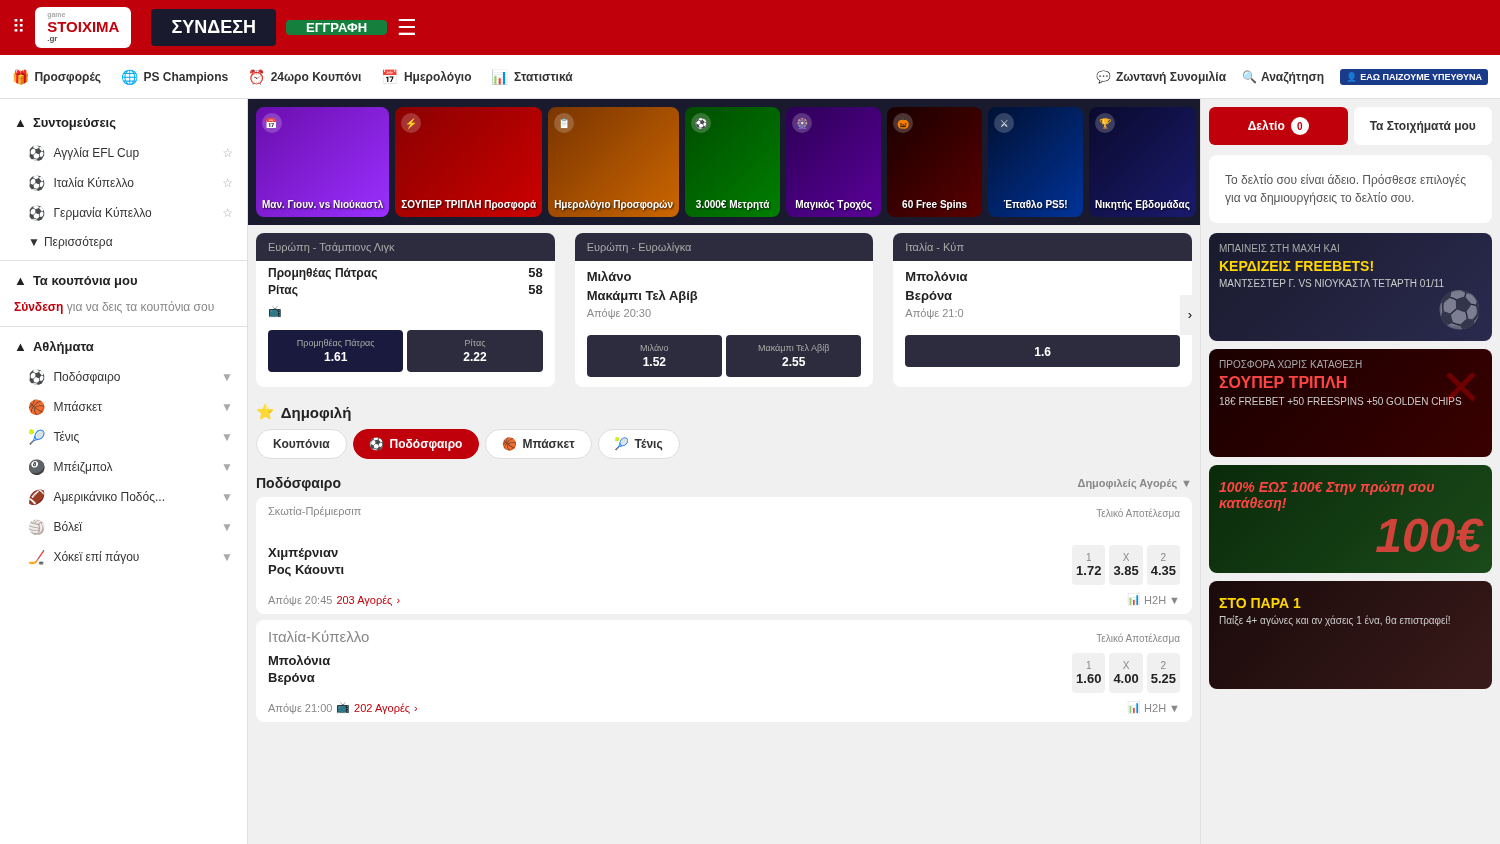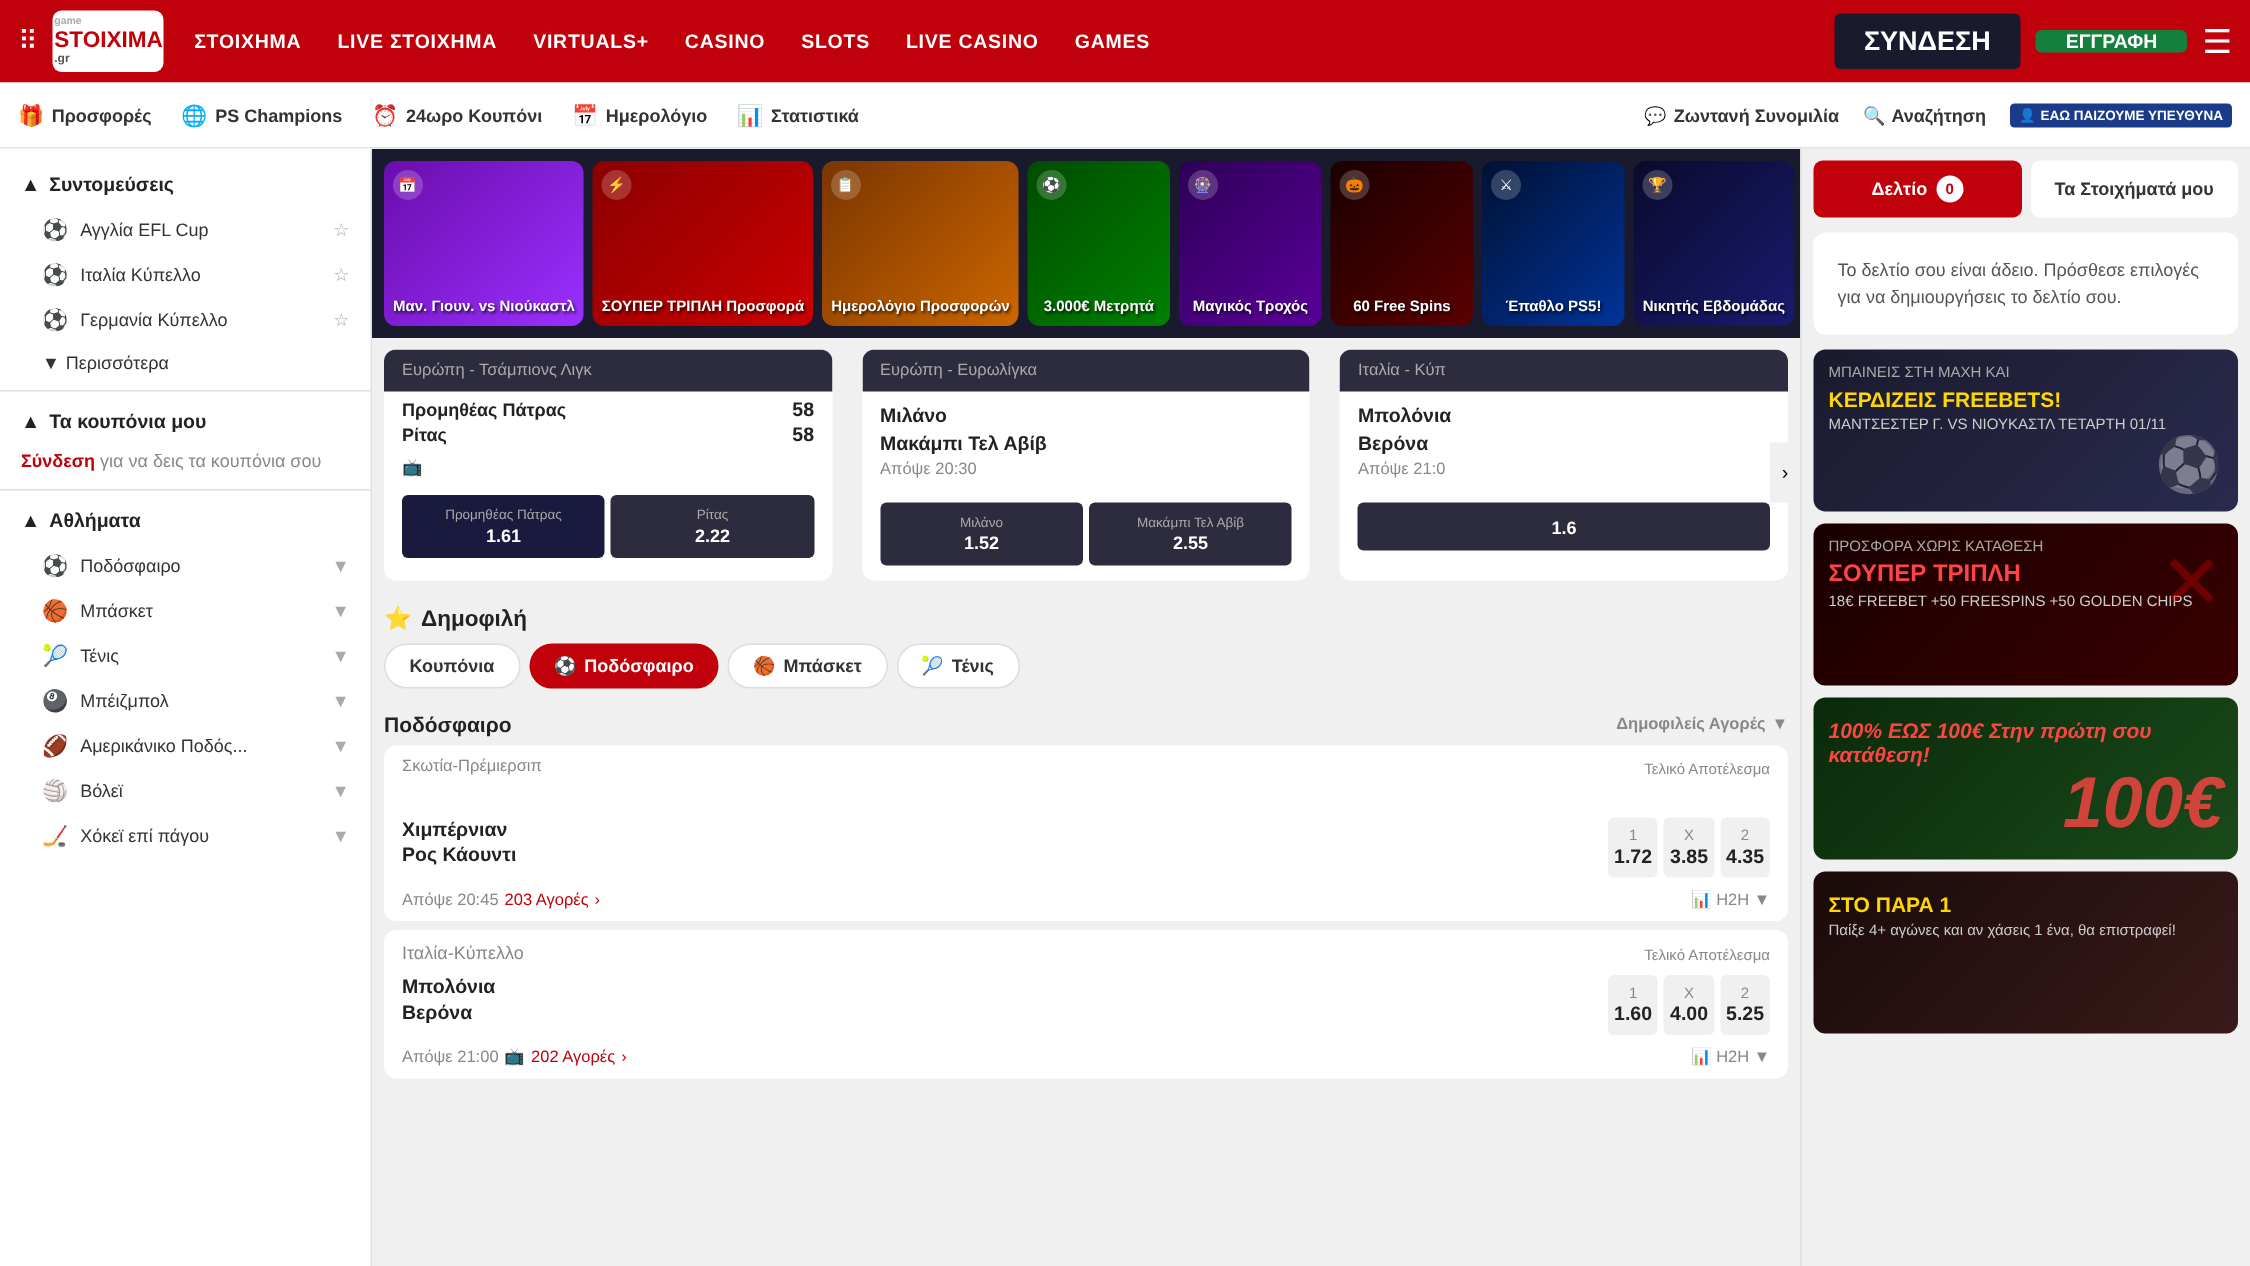--- a/index.html
+++ b/index.html
@@ -20,21 +20,21 @@
       gap: 10px;
     }
     .grid-icon {
       color: white;
       font-size: 18px;
       cursor: pointer;
     }
     .logo {
       background: white;
       border-radius: 6px;
-      padding: 4px 1px;
+      padding: 4px 12px;
       font-weight: 900;
       font-size: 14px;
       color: #c0000a;
       line-height: 1.1;
     }
     .logo span { display: block; font-size: 9px; color: #333; }
     .nav-links {
       display: flex;
       gap: 24px;
       flex: 1;
@@ -502,29 +502,20 @@
 <body>
 
 <nav class="top-nav">
   <div class="logo-area">
     <span class="grid-icon">⠿</span>
     <div class="logo">
       <span style="font-size:7px;color:#aaa;">game</span>
       <span style="color:#c0000a;font-size:15px;font-weight:900;">STOIXIMA</span>
       <span style="font-size:8px;color:#555;">.gr</span>
     </div>
-  </div>
-  <div class="nav-links">
-    <a class="nav-link">ΣΤΟΙΧΗΜΑ</a>
-    <a class="nav-link">LIVE ΣΤΟΙΧΗΜΑ</a>
-    <a class="nav-link">VIRTUALS+</a>
-    <a class="nav-link">CASINO</a>
-    <a class="nav-link">SLOTS</a>
-    <a class="nav-link">LIVE CASINO</a>
-    <a class="nav-link">GAMES</a>
   </div>
   <div class="nav-actions">
     <button class="btn-login">ΣΥΝΔΕΣΗ</button>
     <button class="btn-register">ΕΓΓΡΑΦΗ</button>
     <span class="hamburger">☰</span>
   </div>
 </nav>
 
 <div class="sec-nav">
   <div class="sec-nav-item">
@@ -816,21 +807,21 @@
           <div class="h2h-btn">
             <span>📊</span>
             <span>H2H</span>
             <span>▼</span>
           </div>
         </div>
       </div>
 
       <div class="match-row">
         <div class="match-row-top">
-          <div style="font-size:12px;color:#888;margin-bottom:4px;">Ιταλία-Κύπελλο</div>
+          <div style="font-size:15px;color:#888;margin-bottom:4px;">Ιταλία-Κύπελλο</div>
           <div style="font-size:10px;color:#888;text-align:right;">Τελικό Αποτέλεσμα</div>
         </div>
         <div style="padding:0 12px 4px;display:flex;justify-content:space-between;">
           <div class="match-teams">
             <span class="match-team">Μπολόνια</span>
             <span class="match-team">Βερόνα</span>
           </div>
           <div class="match-odds-row" style="padding:0;">
             <div class="m-odd">
               <span class="m-odd-label">1</span>

